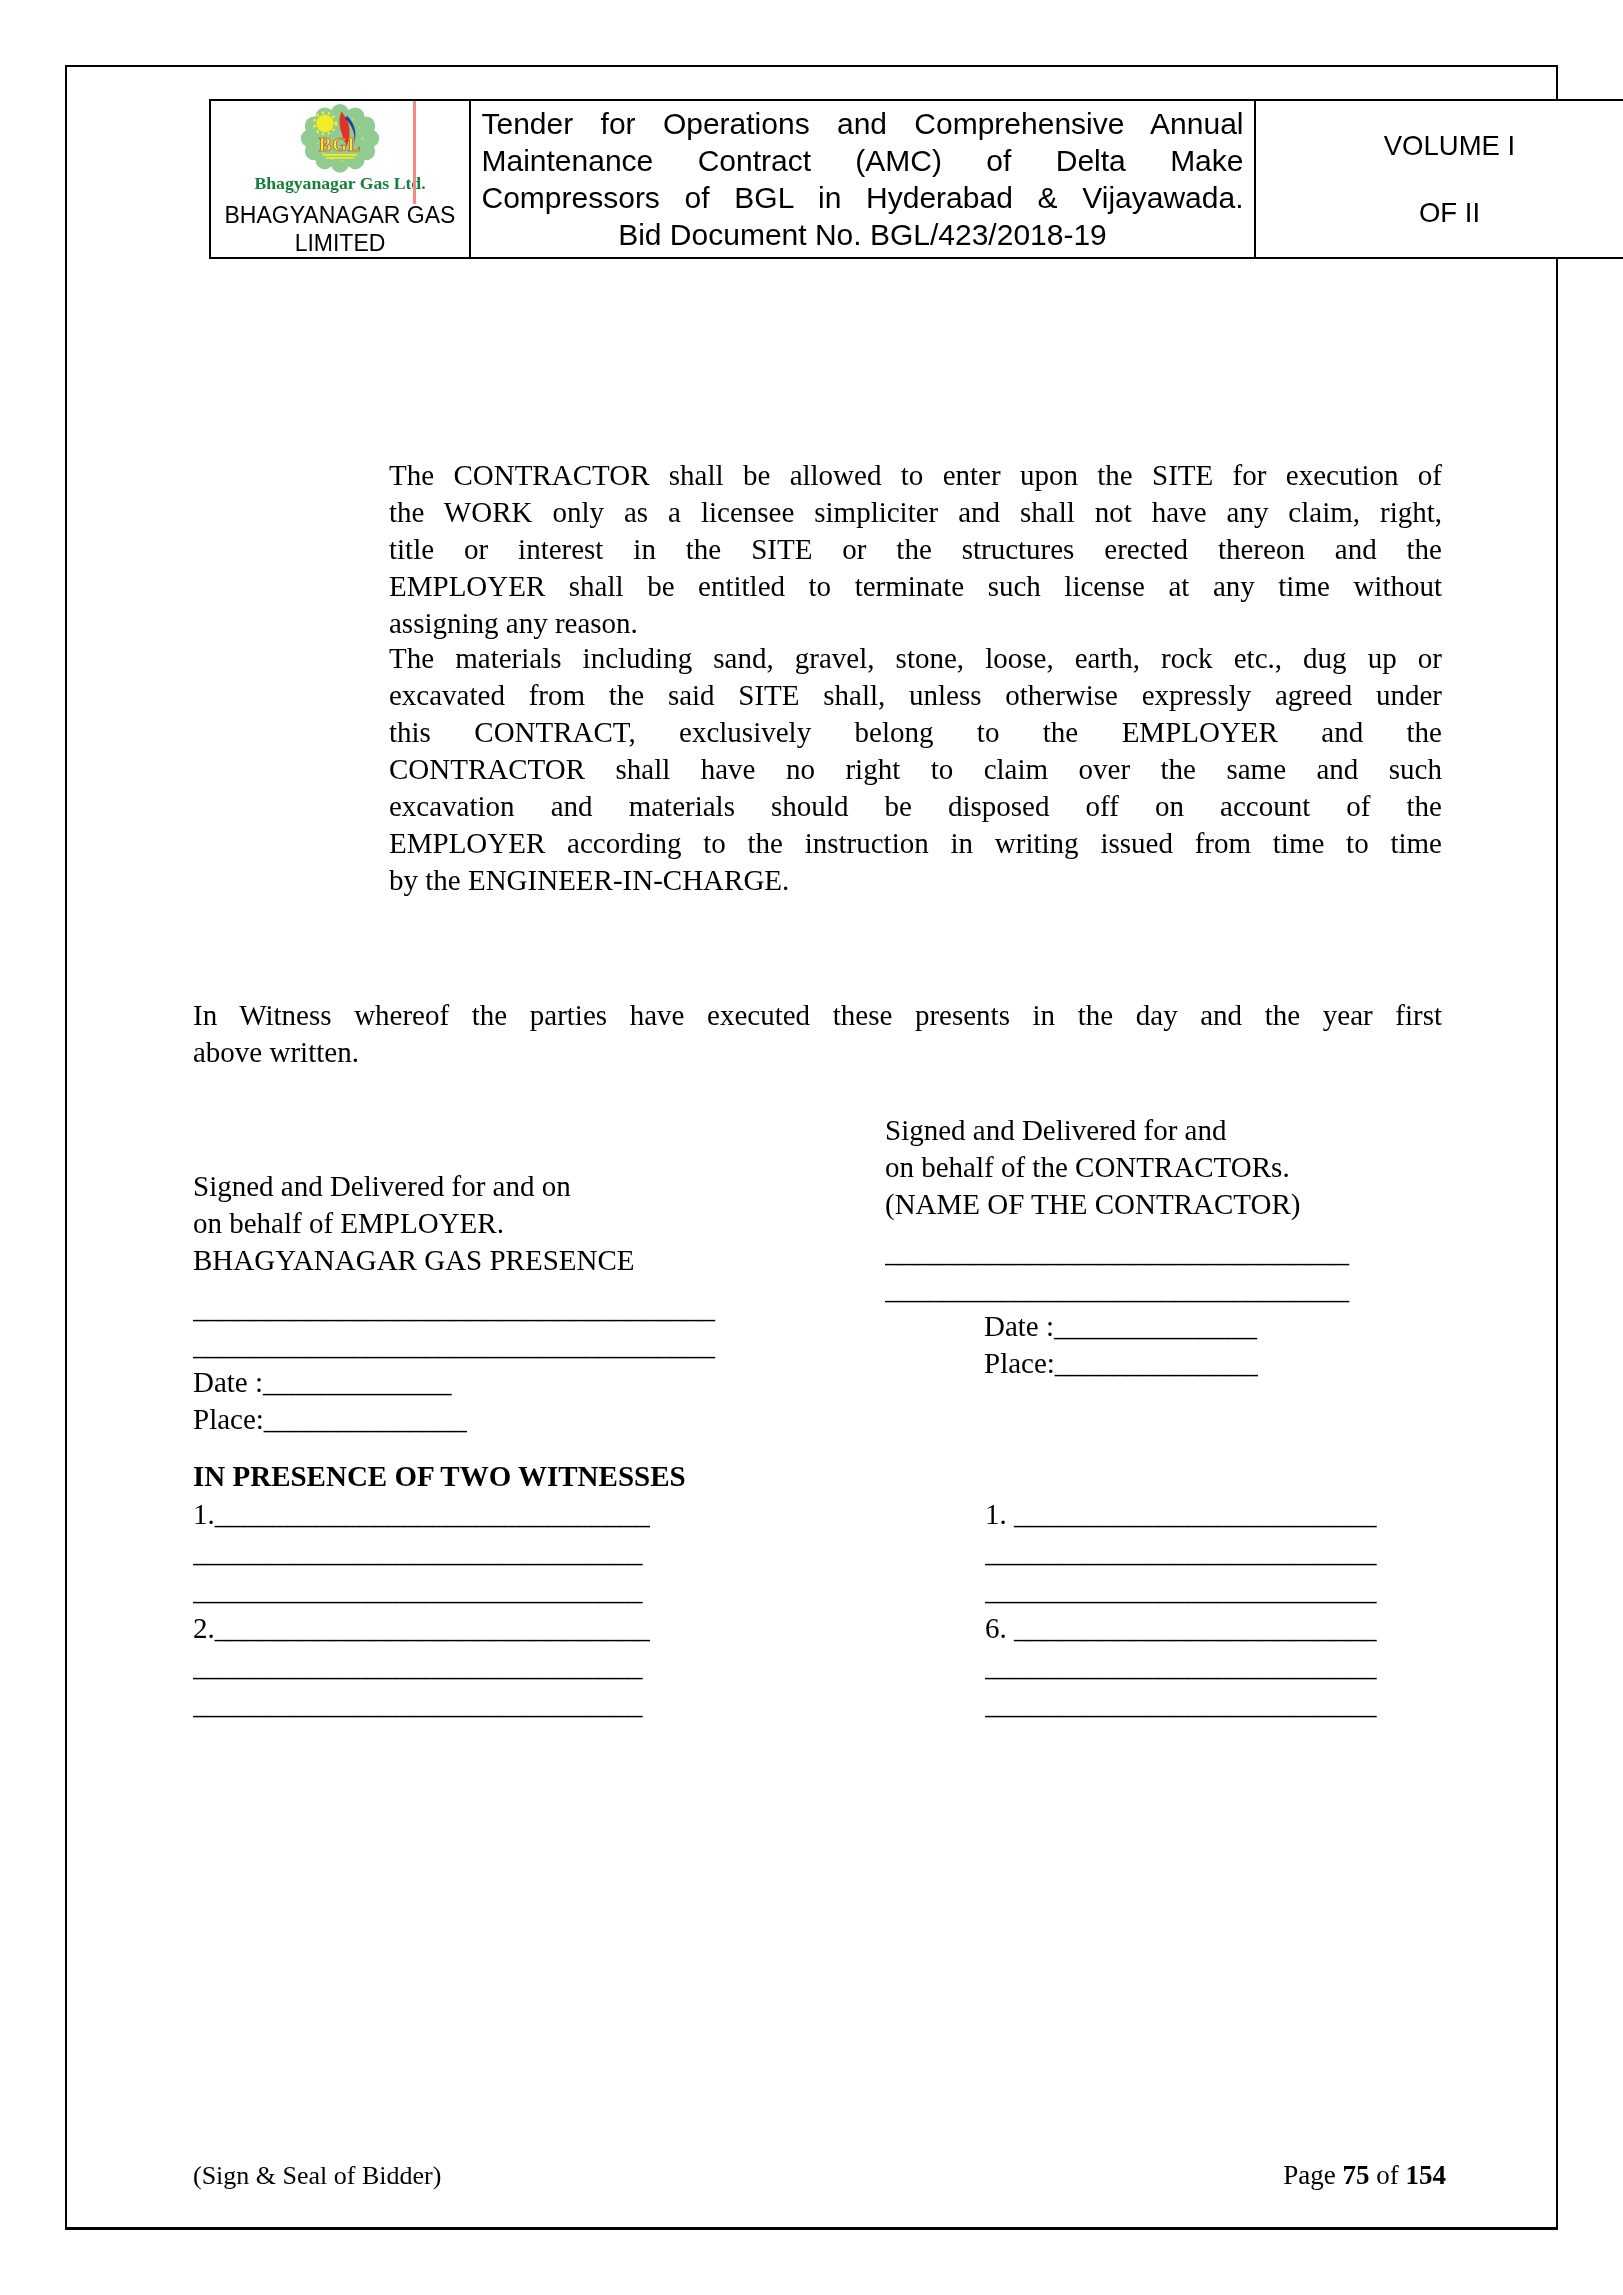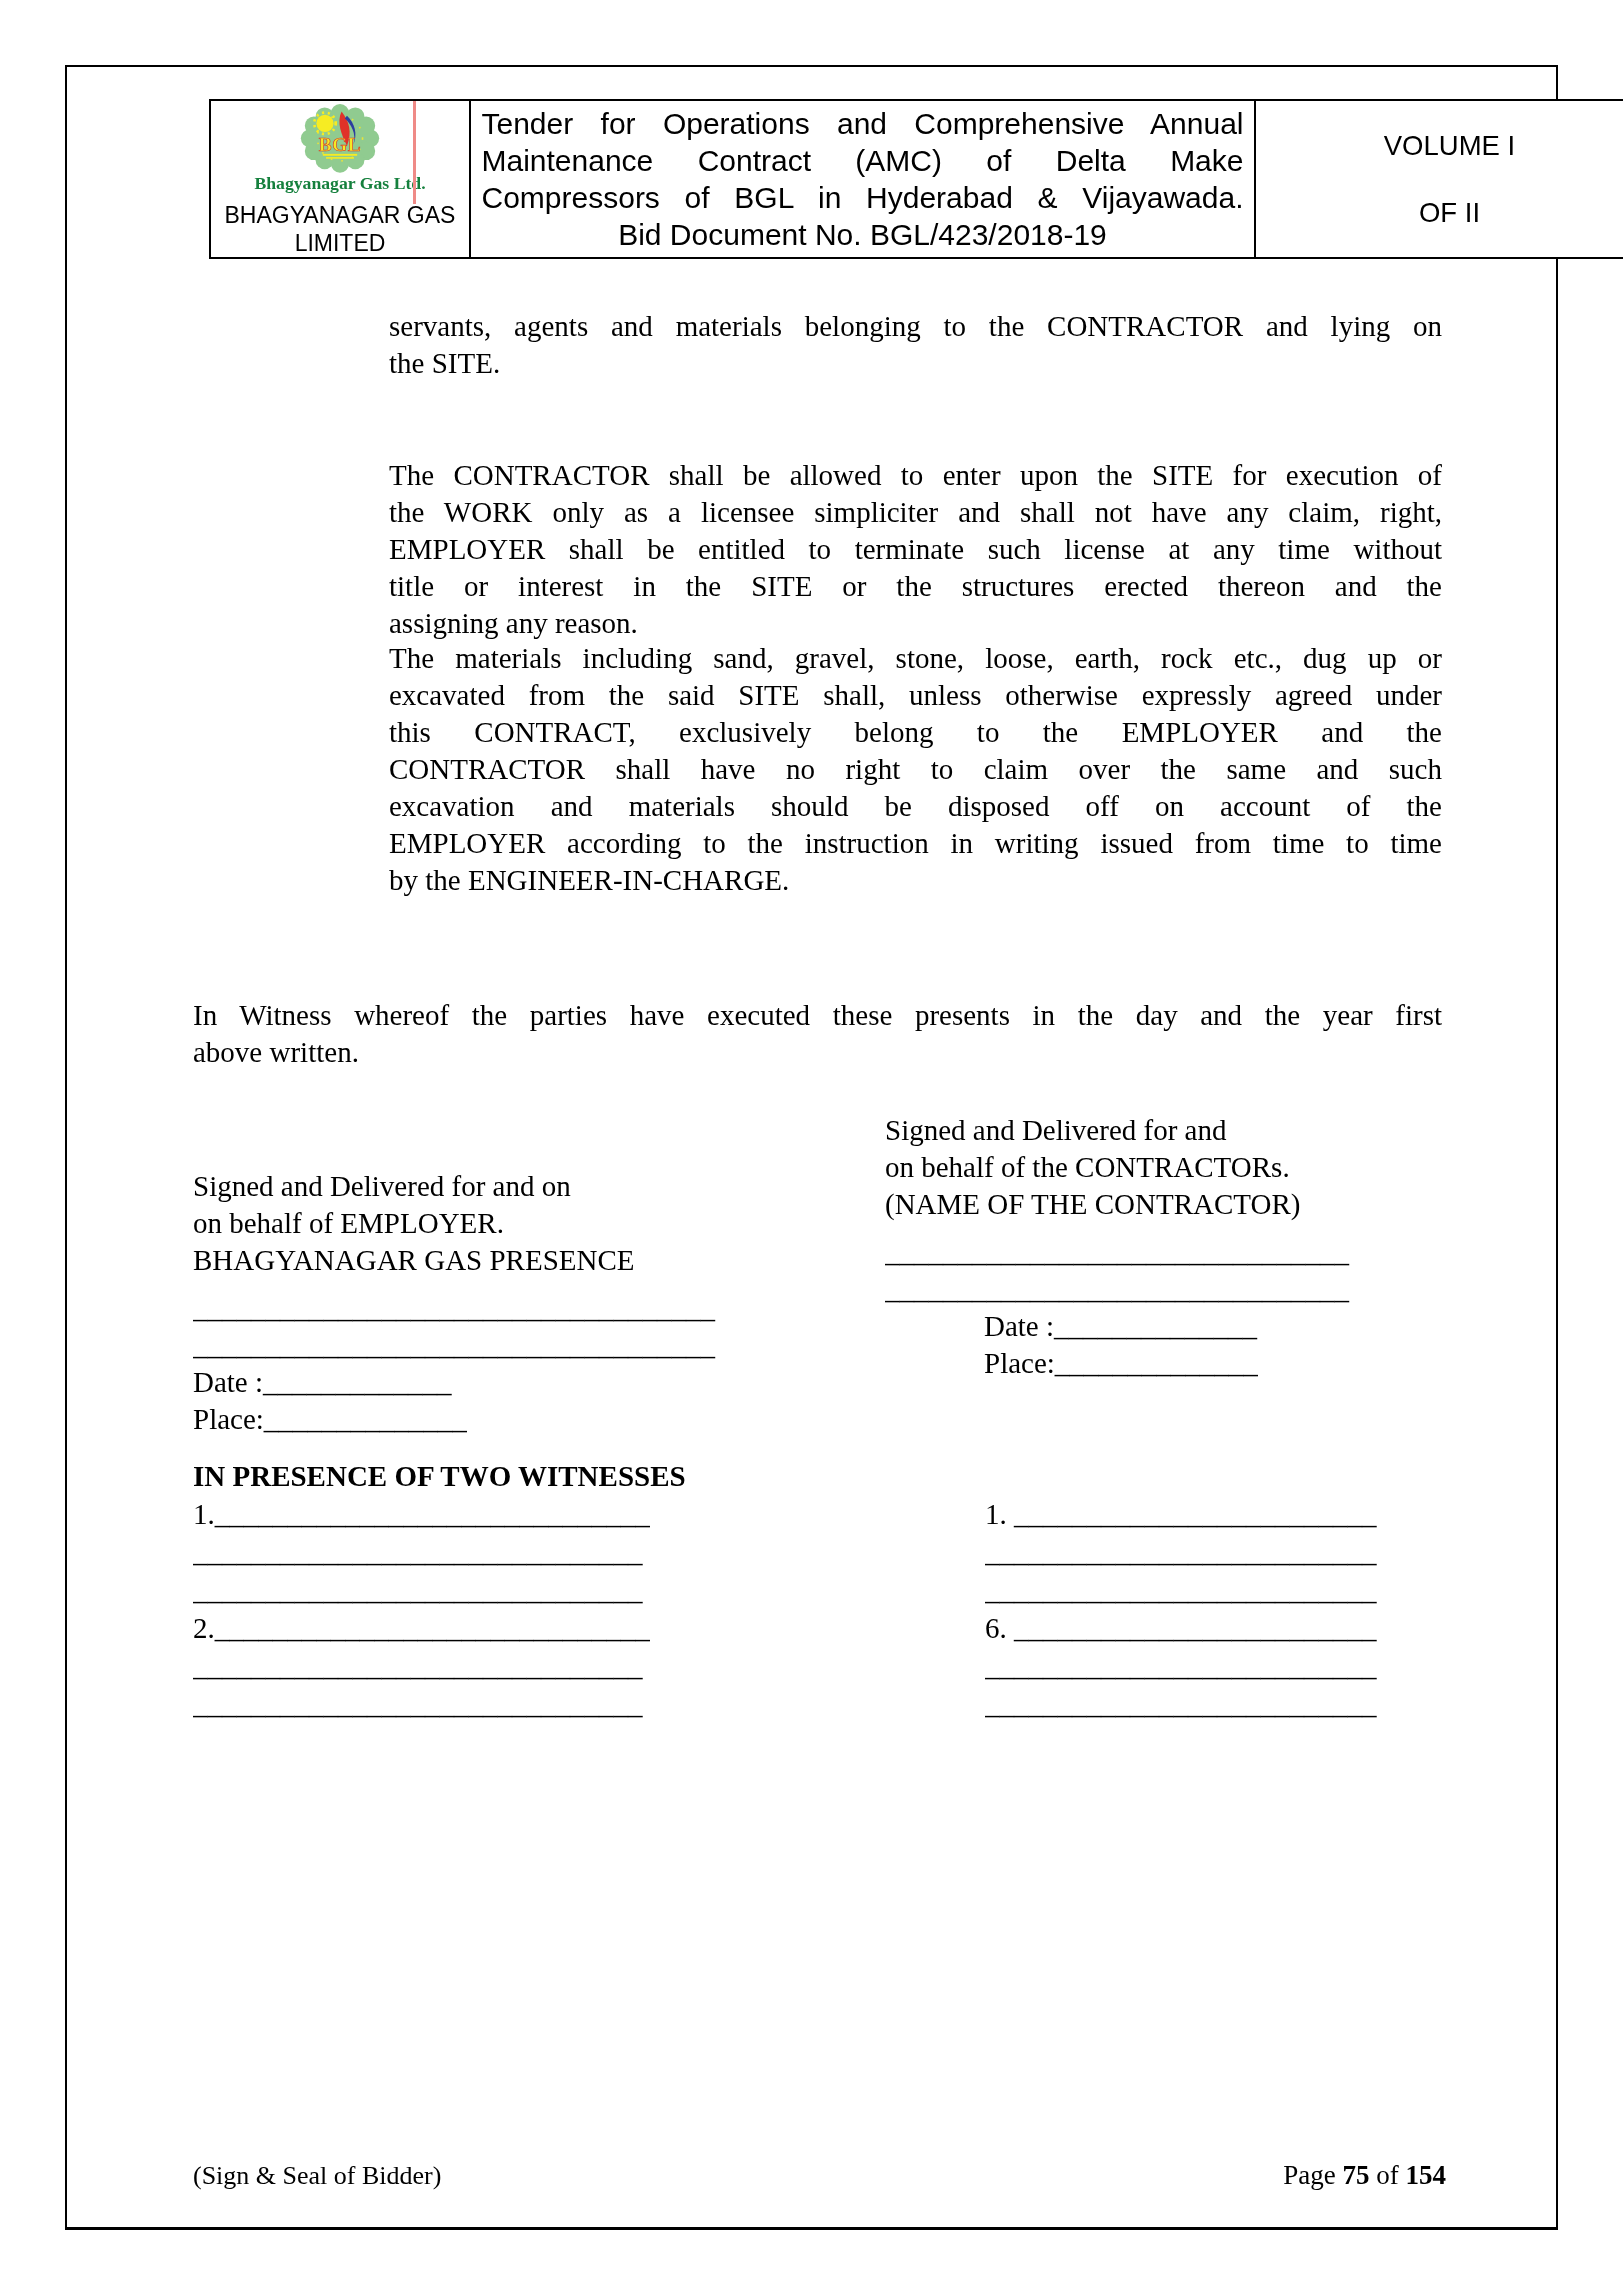--- a/index.html
+++ b/index.html
@@ -86,30 +86,26 @@
       <div class="hline j">Compressors of BGL in Hyderabad &amp; Vijayawada.</div>
       <div class="hline c">Bid Document No. BGL/423/2018-19</div>
     </div>
 
     <div class="cell c-vol">
       <div>VOLUME I</div>
       <div>OF II</div>
     </div>
   </div>
 
-  <div class="block serif" style="left:389px;top:308px;width:1053px;">
-    <div class="jl">servants, agents and materials belonging to the CONTRACTOR and lying on</div>
-    <div class="ll">the SITE.</div>
-  </div>
 
   <div class="block serif" style="left:389px;top:457px;width:1053px;">
     <div class="jl">The CONTRACTOR shall be allowed to enter upon the SITE for execution of</div>
     <div class="jl">the WORK only as a licensee simpliciter and shall not have any claim, right,</div>
+    <div class="jl">title or interest in the SITE or the structures erected thereon and the</div>
     <div class="jl">EMPLOYER shall be entitled to terminate such license at any time without</div>
-    <div class="jl">title or interest in the SITE or the structures erected thereon and the</div>
     <div class="ll">assigning any reason.</div>
   </div>
 
   <div class="block serif" style="left:389px;top:640px;width:1053px;">
     <div class="jl">The materials including sand, gravel, stone, loose, earth, rock etc., dug up or</div>
     <div class="jl">excavated from the said SITE shall, unless otherwise expressly agreed under</div>
     <div class="jl">this CONTRACT, exclusively belong to the EMPLOYER and the</div>
     <div class="jl">CONTRACTOR shall have no right to claim over the same and such</div>
     <div class="jl">excavation and materials should be disposed off on account of the</div>
     <div class="jl">EMPLOYER according to the instruction in writing issued from time to time</div>

